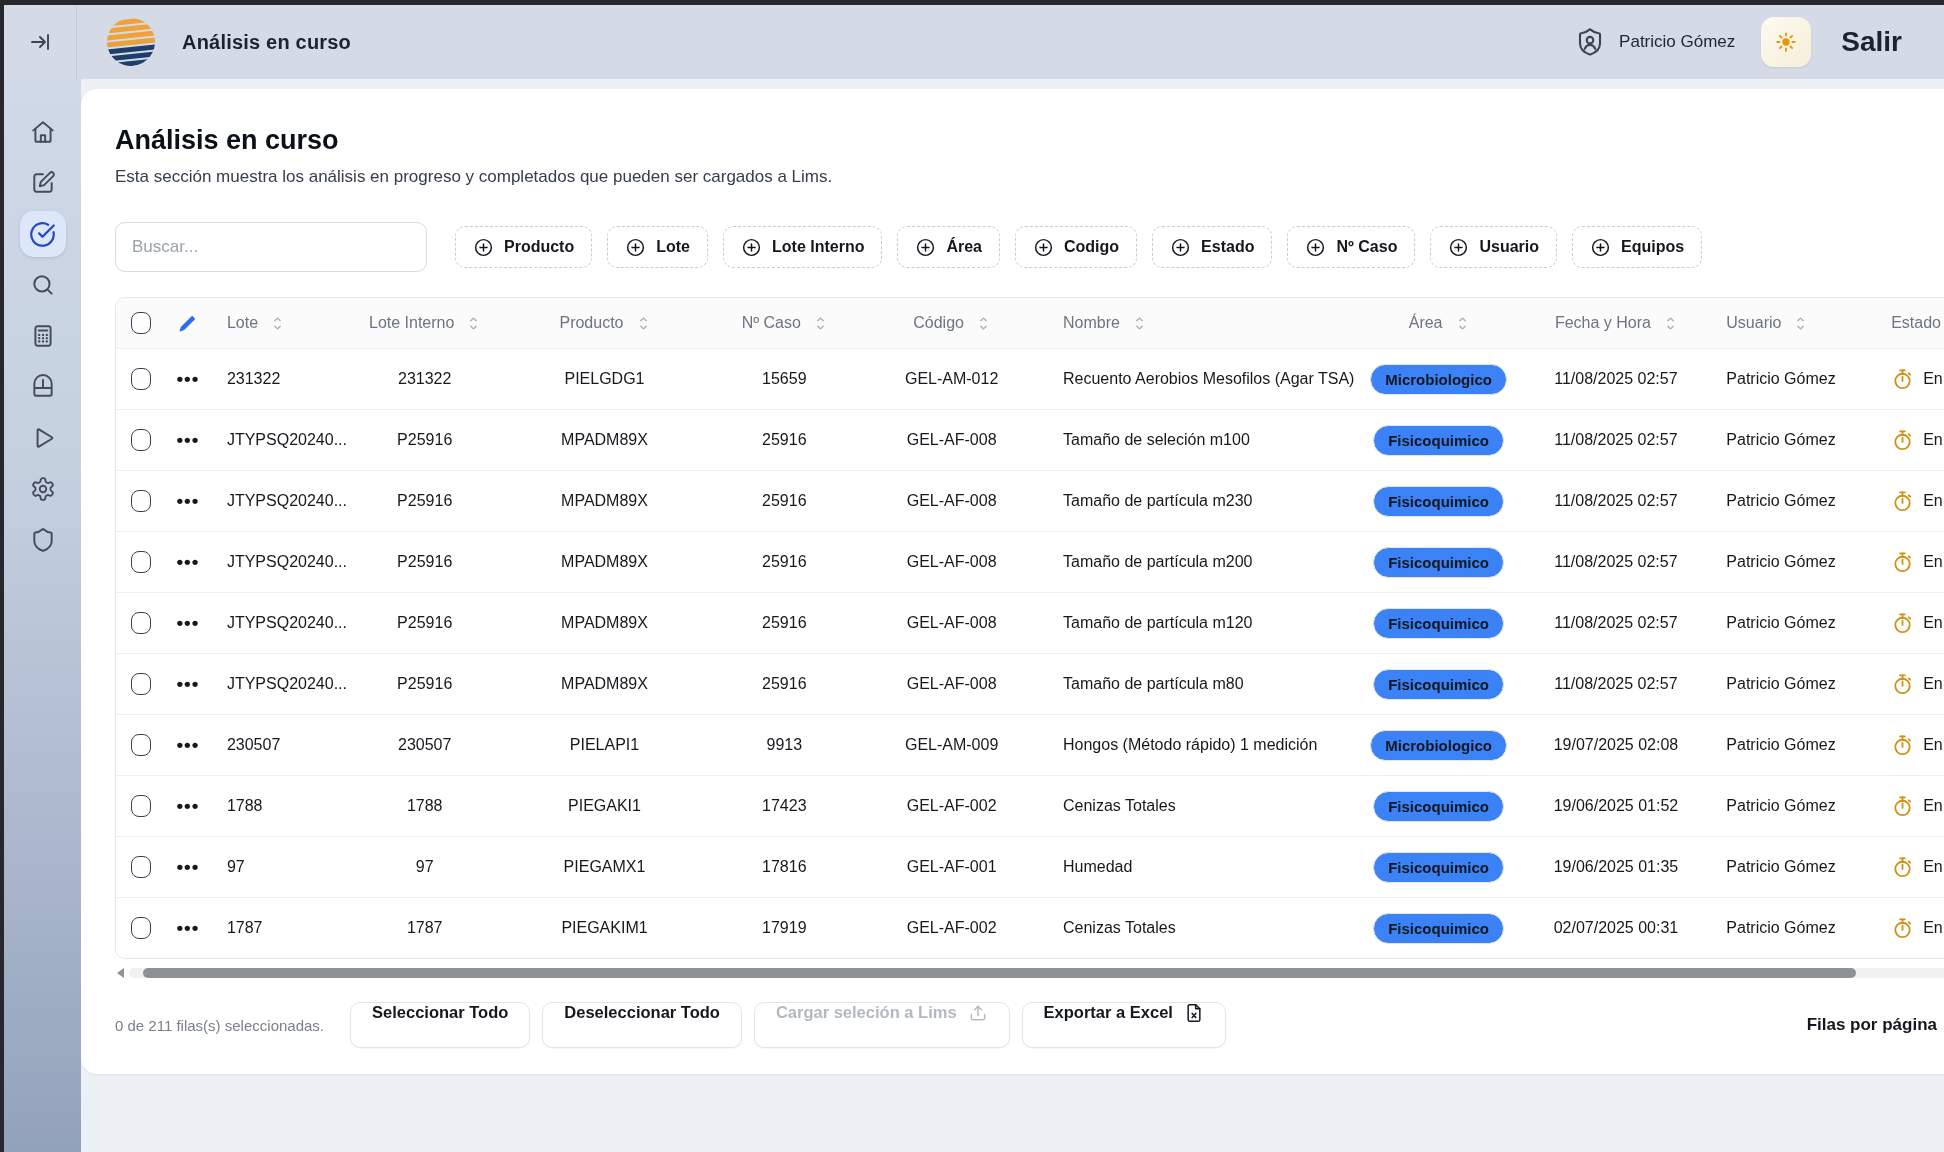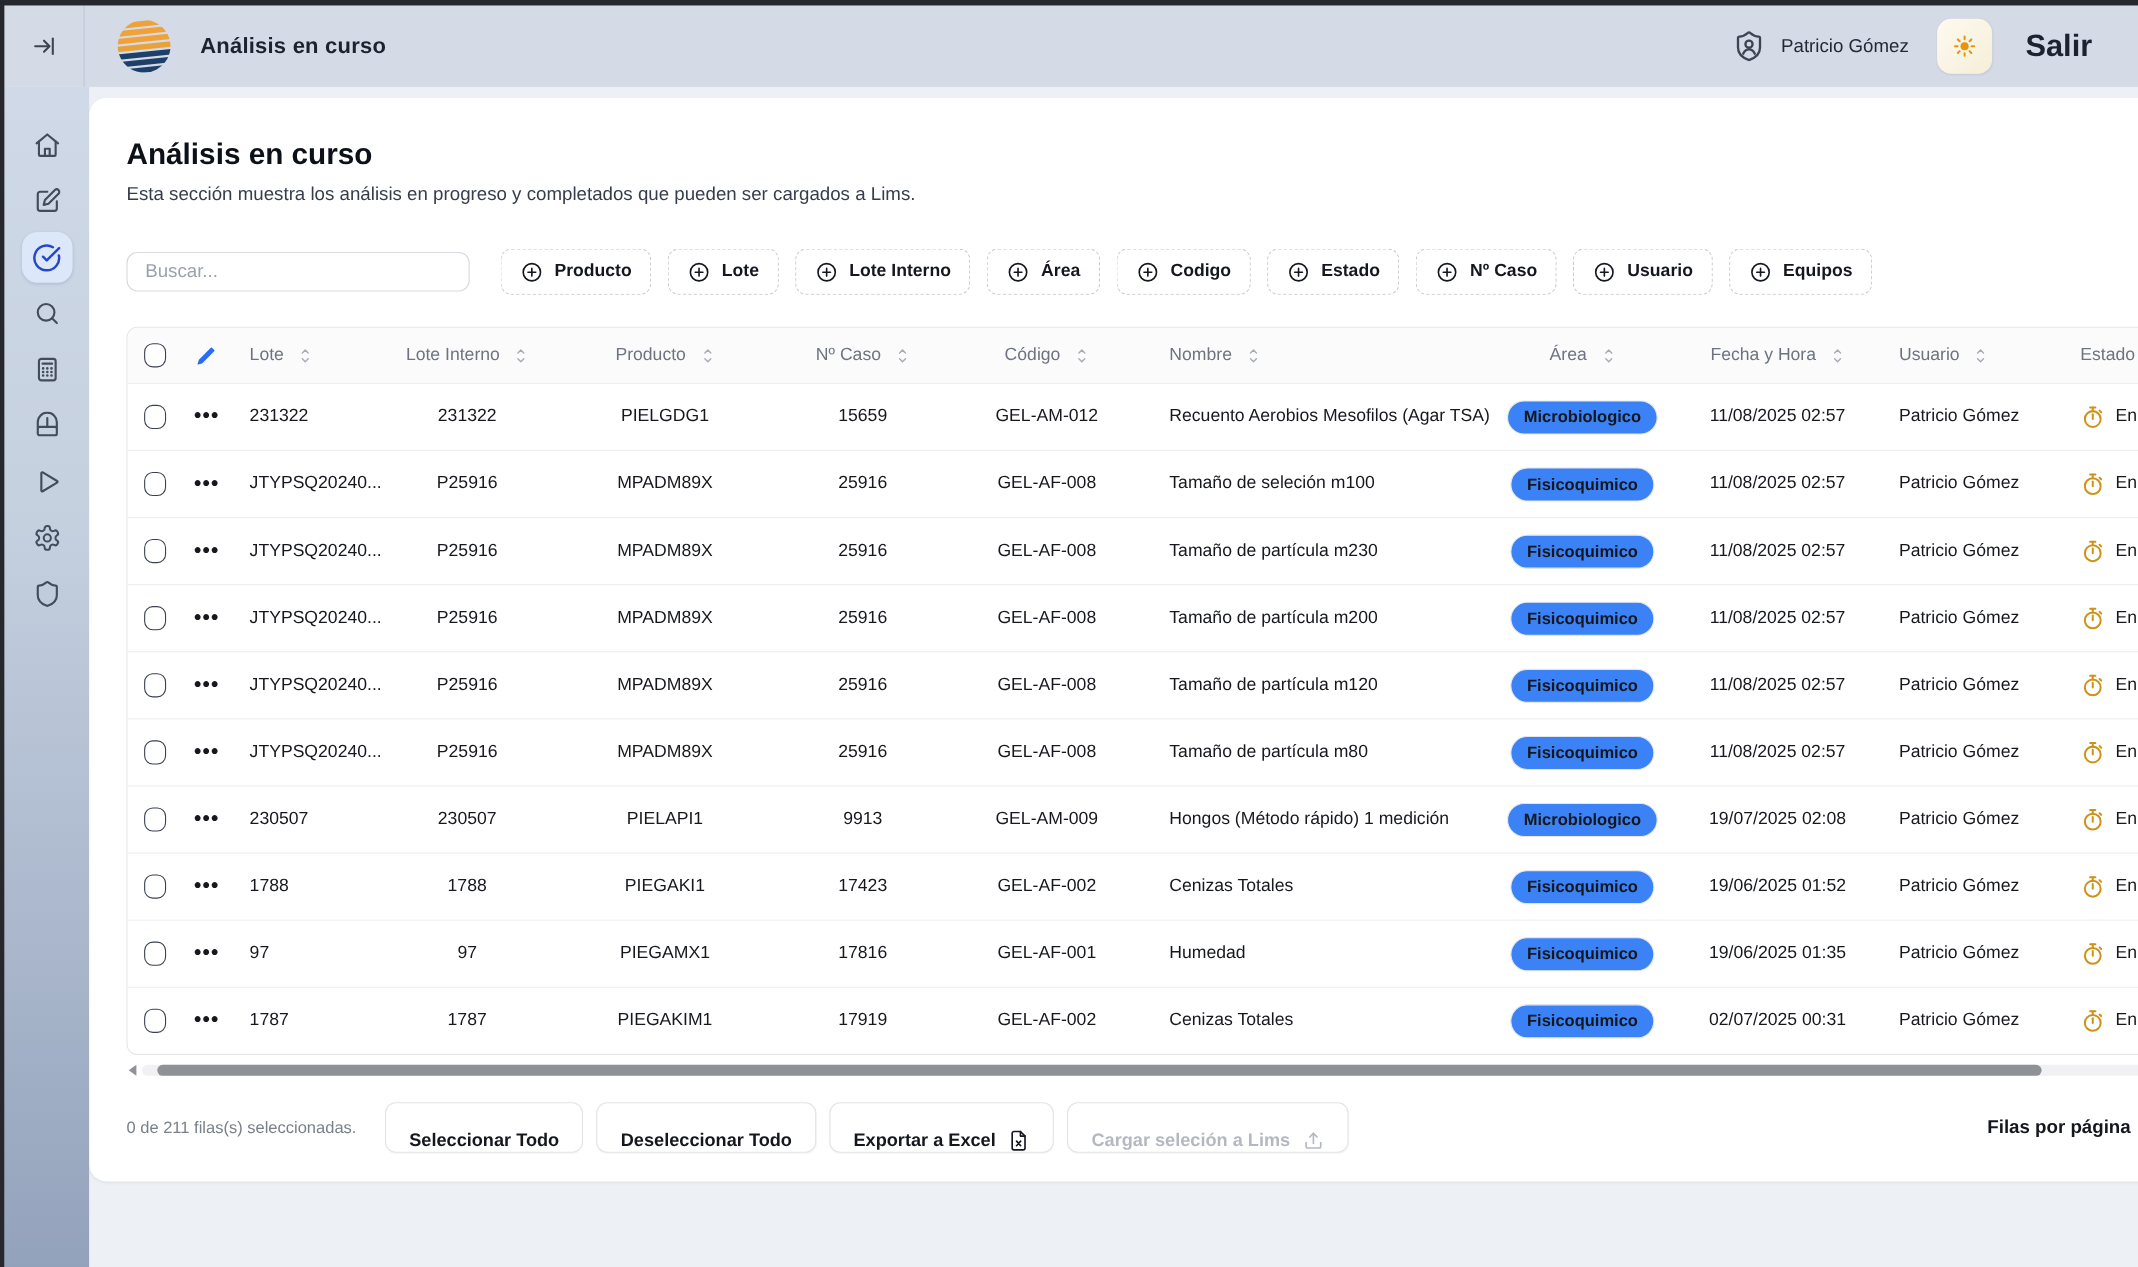--- a/index.html
+++ b/index.html
@@ -32,21 +32,21 @@
 
   
   .card { position:absolute; left:81px; top:89px; width:1924px; height:985px;
     background:#ffffff; border-radius:16px; padding:36px 34px 0 34px; z-index:4;
     box-shadow:0 1px 3px rgba(25,35,60,.06); }
   .page-title { font-size:27px; font-weight:700; color:#0c1118; }
   .page-subtitle { margin-top:11px; font-size:17px; color:#353d4b; }
 
   
   .filter-row { margin-top:38px; display:flex; align-items:center; height:44px; }
-  .search-input { width:312px; height:36px; border:1px solid #d7dade; border-radius:10px;
+  .search-input { width:312px; height:50px; border:1px solid #d7dade; border-radius:10px;
     padding:0 16px; font-size:17px; color:#16181d; outline:none; font-family:inherit; background:#fff; }
   .search-input::placeholder { color:#9aa1ab; }
   .chips { display:flex; margin-left:28px; }
   .chip { display:flex; align-items:center; height:42px; padding:0 17px; margin-right:15px;
     border:1.5px dashed #c9cdd3; border-radius:10px; background:#fff; cursor:pointer; font-family:inherit; }
   .chip svg { margin-right:10px; }
   .chip span { font-size:16px; font-weight:700; color:#14171d; white-space:nowrap; }
 
   
   .table { margin-top:28px; width:1889px; border:1px solid #e4e6ea; border-radius:10px; overflow:hidden; }
@@ -76,21 +76,21 @@
   
   .hscroll { margin-top:8px; height:12px; display:flex; align-items:center; }
   .hscroll .track { position:relative; height:10px; flex:1; background:#f1f1f3; border-radius:6px; margin-left:4px; }
   .hscroll .thumb { position:absolute; left:14px; top:0; height:10px; width:93%; background:#8e9196; border-radius:6px; cursor:pointer; }
 
   
   .footer { margin-top:23px; display:flex; align-items:center; }
   .sel-text { font-size:15px; color:#7a8089; margin-right:26px; }
   .btn { height:46px; border:1px solid #e2e4e8; border-radius:10px; background:#fff; padding:0 21px;
     font-size:16.5px; font-weight:700; color:#14171d; margin-right:12px; cursor:pointer;
-    display:flex; align-items:flex-end; font-family:inherit; box-shadow:0 1px 1px rgba(20,25,40,.04); }
+    display:flex; align-items:flex-start; font-family:inherit; box-shadow:0 1px 1px rgba(20,25,40,.04); }
   .btn svg { margin-left:11px; }
   .btn.disabled { color:#b4b9c1; cursor:default; font-weight:600; }
   .rows-label { margin-left:auto; padding-right:34px; font-size:17px; font-weight:700; color:#14171d; white-space:nowrap; }
 </style>
 </head>
 <body>
 
 <div class="edge-top"></div>
 <div class="edge-left"></div>
 
@@ -685,31 +685,31 @@
   </div>
 
   <div class="footer">
     <span class="sel-text">0 de 211 filas(s) seleccionadas.</span>
     <button class="btn">
         <span>Seleccionar Todo</span>
       </button>
     <button class="btn">
         <span>Deseleccionar Todo</span>
       </button>
+    <button class="btn disabled">
+      <span>Cargar seleción a Lims</span>
+      <svg width="20" height="20" viewBox="0 0 24 24" fill="none" stroke="#b4b9c1" stroke-width="1.8" stroke-linecap="round" stroke-linejoin="round">
+        <path d="M4 14v4a2 2 0 0 0 2 2h12a2 2 0 0 0 2-2v-4"></path>
+          <path d="m8 8 4-4 4 4"></path>
+          <path d="M12 4v11"></path>
+      </svg>
+    </button>
     <button class="btn">
       <span>Exportar a Excel</span>
       <svg width="20" height="20" viewBox="0 0 24 24" fill="none" stroke="#14171d" stroke-width="1.8" stroke-linecap="round" stroke-linejoin="round">
         <path d="M14 2H7a2 2 0 0 0-2 2v16a2 2 0 0 0 2 2h10a2 2 0 0 0 2-2V7z"></path>
           <path d="M14 2v5h5"></path>
           <path d="m9.8 12.5 4.4 5M14.2 12.5l-4.4 5"></path>
       </svg>
     </button>
-    <button class="btn disabled">
-      <span>Cargar seleción a Lims</span>
-      <svg width="20" height="20" viewBox="0 0 24 24" fill="none" stroke="#b4b9c1" stroke-width="1.8" stroke-linecap="round" stroke-linejoin="round">
-        <path d="M4 14v4a2 2 0 0 0 2 2h12a2 2 0 0 0 2-2v-4"></path>
-          <path d="m8 8 4-4 4 4"></path>
-          <path d="M12 4v11"></path>
-      </svg>
-    </button>
     <span class="rows-label">Filas por página</span>
   </div>
 </main>
 
 </body></html>

